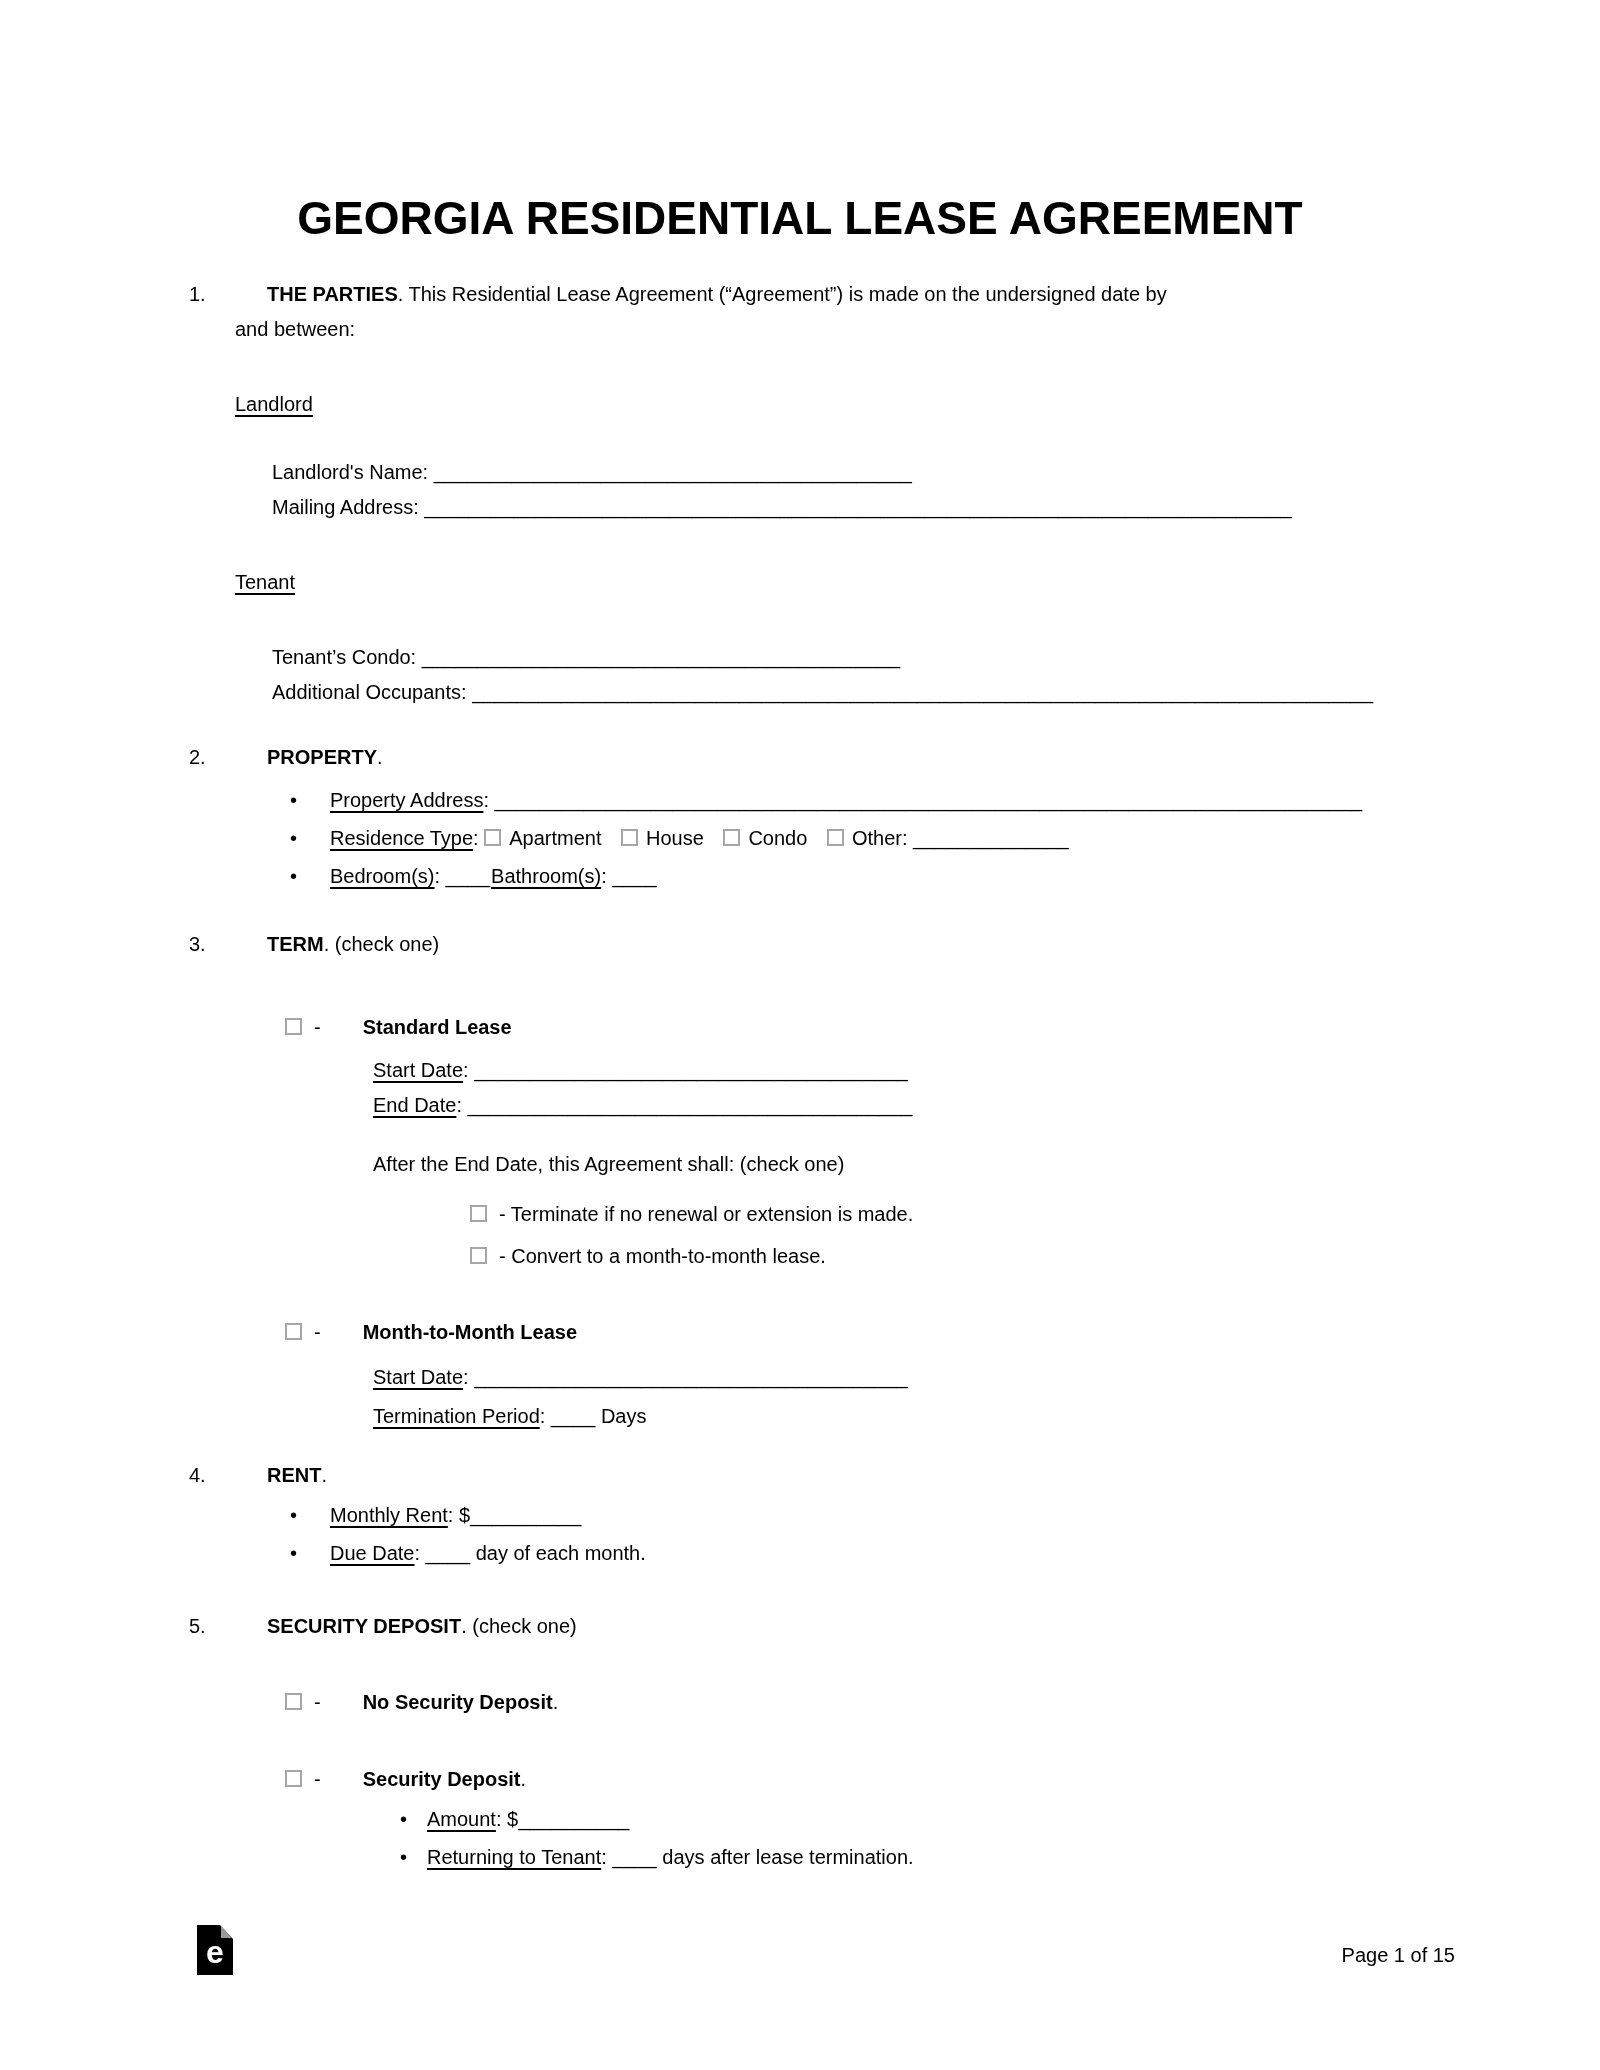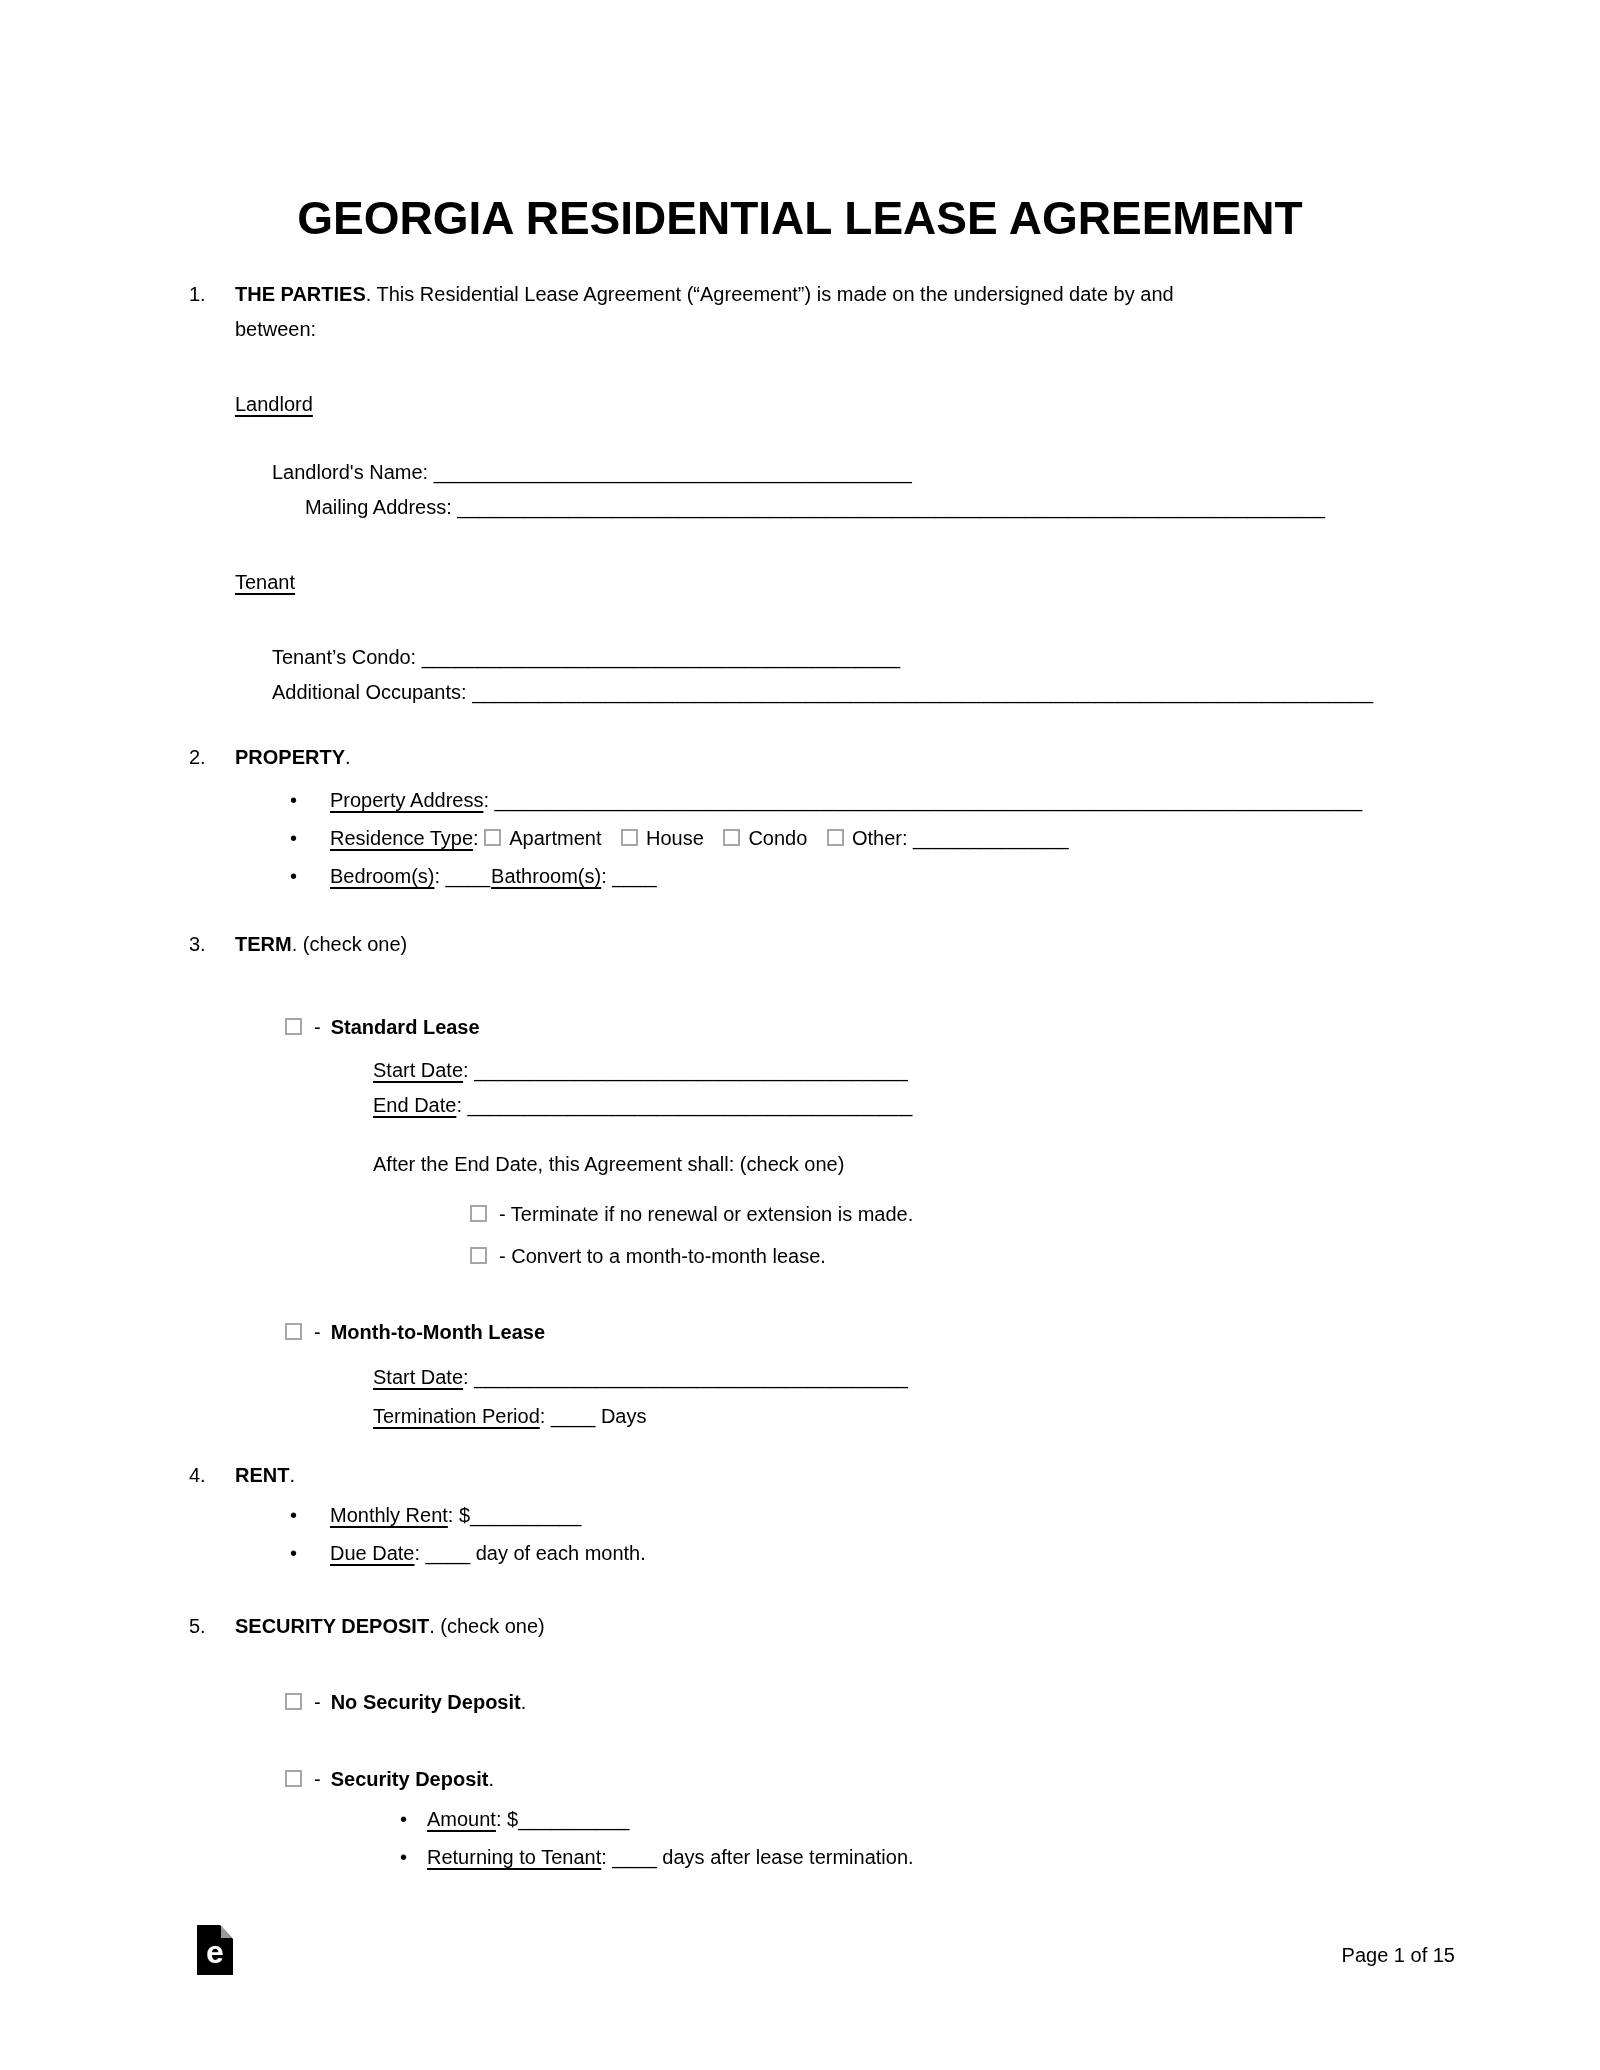--- a/index.html
+++ b/index.html
@@ -6,21 +6,21 @@
   .page{position:relative;width:1600px;height:2070px;background:#ffffff;color:#000;
         font-family:"Liberation Sans","DejaVu Sans",sans-serif;font-size:20px;overflow:hidden;}
   .row{position:absolute;left:0;right:0;line-height:30px;white-space:nowrap;}
   .wrap{white-space:normal;line-height:35px;}
   .num{position:absolute;left:189px;}
   .c0{margin-left:235px;}
   .c1{margin-left:272px;}
   .c2{margin-left:373px;}
   .cb1{margin-left:285px;}
   .cb2{margin-left:470px;}
-  .b{font-weight:bold;}
+  .b{font-weight:bold;margin-left:32px;}
   .u{text-decoration:underline;text-decoration-thickness:2px;text-underline-offset:4px;}
   .marker{position:absolute;left:290px;}
   .marker2{position:absolute;left:400px;}
   .txt1{margin-left:330px;text-align:right;}
   .txt2{margin-left:427px;}
   .checkbox{display:inline-block;width:13px;height:13px;border:2px solid #a6a6a6;background:#fff;
             margin-right:12px;transform:translateY(1px);}
   .rt-opt{margin-right:14px;}
   .rt-opt .checkbox{margin-right:8px;}
   .dash{margin-right:10px;}
@@ -49,21 +49,21 @@
   </div>
 
   <div class="row" style="top:389px;">
     <span class="c0 u">Landlord</span>
   </div>
 
   <div class="row" style="top:457px;">
     <span class="c1">Landlord's Name:</span>
     <span>___________________________________________</span>
   </div>
-  <div class="row" style="top:492px;padding-left:33px;">
+  <div class="row" style="top:492px;">
     <span class="c1">Mailing Address:</span>
     <span>______________________________________________________________________________</span>
   </div>
 
   <div class="row" style="top:567px;">
     <span class="c0 u">Tenant</span>
   </div>
 
   <div class="row" style="top:642px;">
     <span class="c1">Tenant’s Condo:</span>

